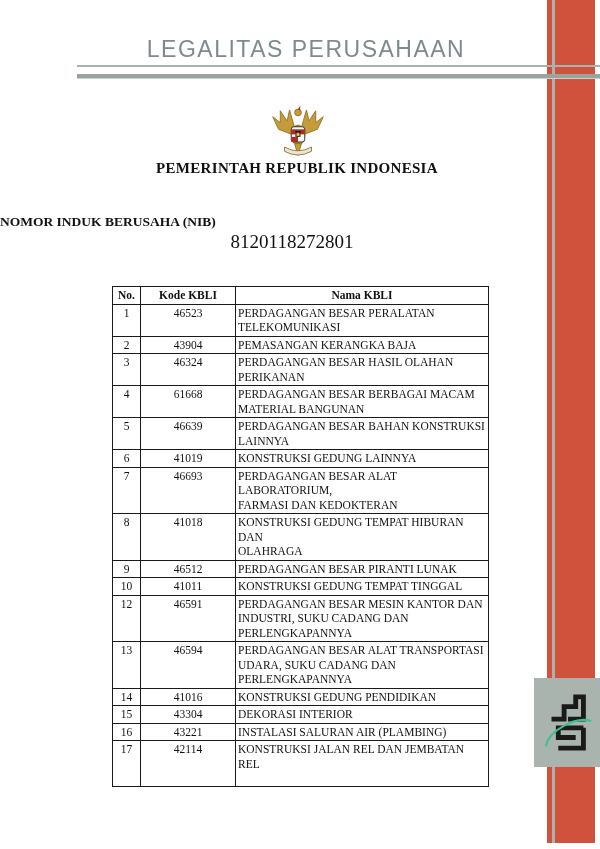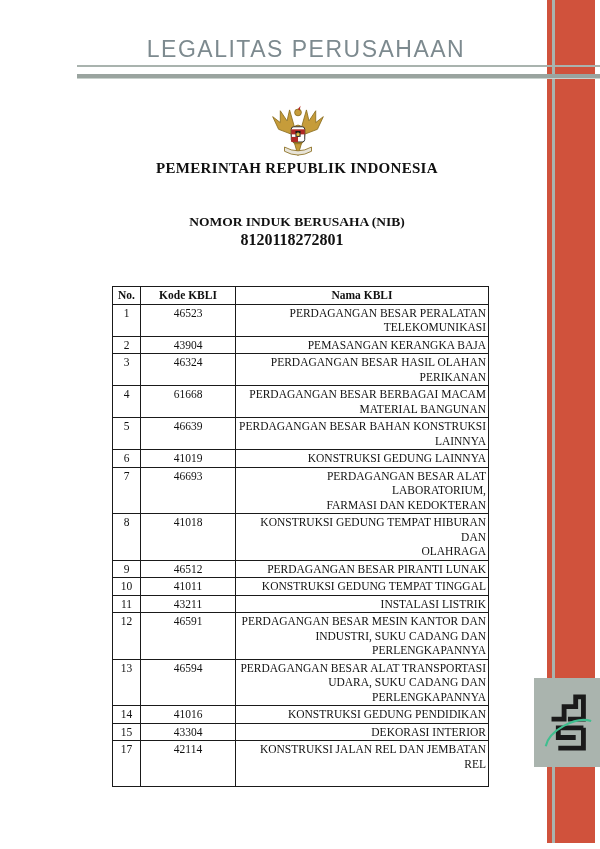--- a/index.html
+++ b/index.html
@@ -27,42 +27,42 @@
     padding-left: 24px;
   }
   .emblem { position: absolute; left: 271px; top: 102px; width: 54px; height: 58px; }
   .gov-title {
     position: absolute; left: 0; right: 6px; top: 160px;
     text-align: center; font-weight: bold; font-size: 15px; color: #111;
     letter-spacing: 0.3px;
   }
   .nib-label {
     position: absolute; left: 0; right: 6px; top: 214px;
-    text-align: center; font-weight: bold; font-size: 13.5px; color: #111;
+    text-align: left; font-weight: bold; font-size: 13.5px; color: #111;
   }
   .nib-number {
     position: absolute; left: 0; right: 16px; top: 231px;
-    text-align: center; font-weight: bold; font-size: 16px; color: #111;
+    text-align: center; font-weight: normal; font-size: 19px; color: #111;
   }
   table.kbli {
     position: absolute; left: 112px; top: 254px;
     width: 377px;
     border-collapse: collapse;
     font-size: 11.5px; line-height: 14.5px; color: #111; margin-top: 32px;
   }
   table.kbli th, table.kbli td {
     border: 1px solid #1a1a1a;
     vertical-align: top;
     padding: 1px 2px;
   }
   table.kbli th { font-weight: bold; text-align: center; height: 16px; }
   col.c-no   { width: 28px; }
   col.c-kode { width: 95px; }
   td.cell-no, td.cell-kode { text-align: center; }
-  td.cell-nama { text-align: right; padding-left: 3px; white-space: pre-line; }
+  td.cell-nama { text-align: left; padding-left: 3px; white-space: pre-line; }
   table.kbli tbody tr:last-child td { padding-bottom: 15px; }
   .footer-note {
     position: absolute; left: 0; right: 10px; top: 745px;
     text-align: center; font-weight: bold; font-size: 10.5px; color: #111;
   }
   .oss-box {
     position: absolute; left: 534px; top: 678px; width: 66px; height: 89px;
     background: #aab4ae;
     display: flex; align-items: center; justify-content: center;
   }
@@ -181,25 +181,20 @@
       <td class="cell-kode">46512</td>
       <td class="cell-nama">PERDAGANGAN BESAR PIRANTI LUNAK</td>
     </tr>
 
     <tr>
       <td class="cell-no">10</td>
       <td class="cell-kode">41011</td>
       <td class="cell-nama">KONSTRUKSI GEDUNG TEMPAT TINGGAL</td>
     </tr>
 
-    <tr>
-      <td class="cell-no">11</td>
-      <td class="cell-kode">43211</td>
-      <td class="cell-nama">INSTALASI LISTRIK</td>
-    </tr>
 
     <tr>
       <td class="cell-no">12</td>
       <td class="cell-kode">46591</td>
       <td class="cell-nama">PERDAGANGAN BESAR MESIN KANTOR DAN
 INDUSTRI, SUKU CADANG DAN
 PERLENGKAPANNYA</td>
     </tr>
 
     <tr>
@@ -214,20 +209,25 @@
       <td class="cell-kode">41016</td>
       <td class="cell-nama">KONSTRUKSI GEDUNG PENDIDIKAN</td>
     </tr>
 
     <tr>
       <td class="cell-no">15</td>
       <td class="cell-kode">43304</td>
       <td class="cell-nama">DEKORASI INTERIOR</td>
     </tr>
 
+    <tr>
+      <td class="cell-no">16</td>
+      <td class="cell-kode">43221</td>
+      <td class="cell-nama">INSTALASI SALURAN AIR (PLAMBING)</td>
+    </tr>
 
     <tr>
       <td class="cell-no">17</td>
       <td class="cell-kode">42114</td>
       <td class="cell-nama">KONSTRUKSI JALAN REL DAN JEMBATAN REL</td>
     </tr>
   </tbody>
   </table>
 
 

